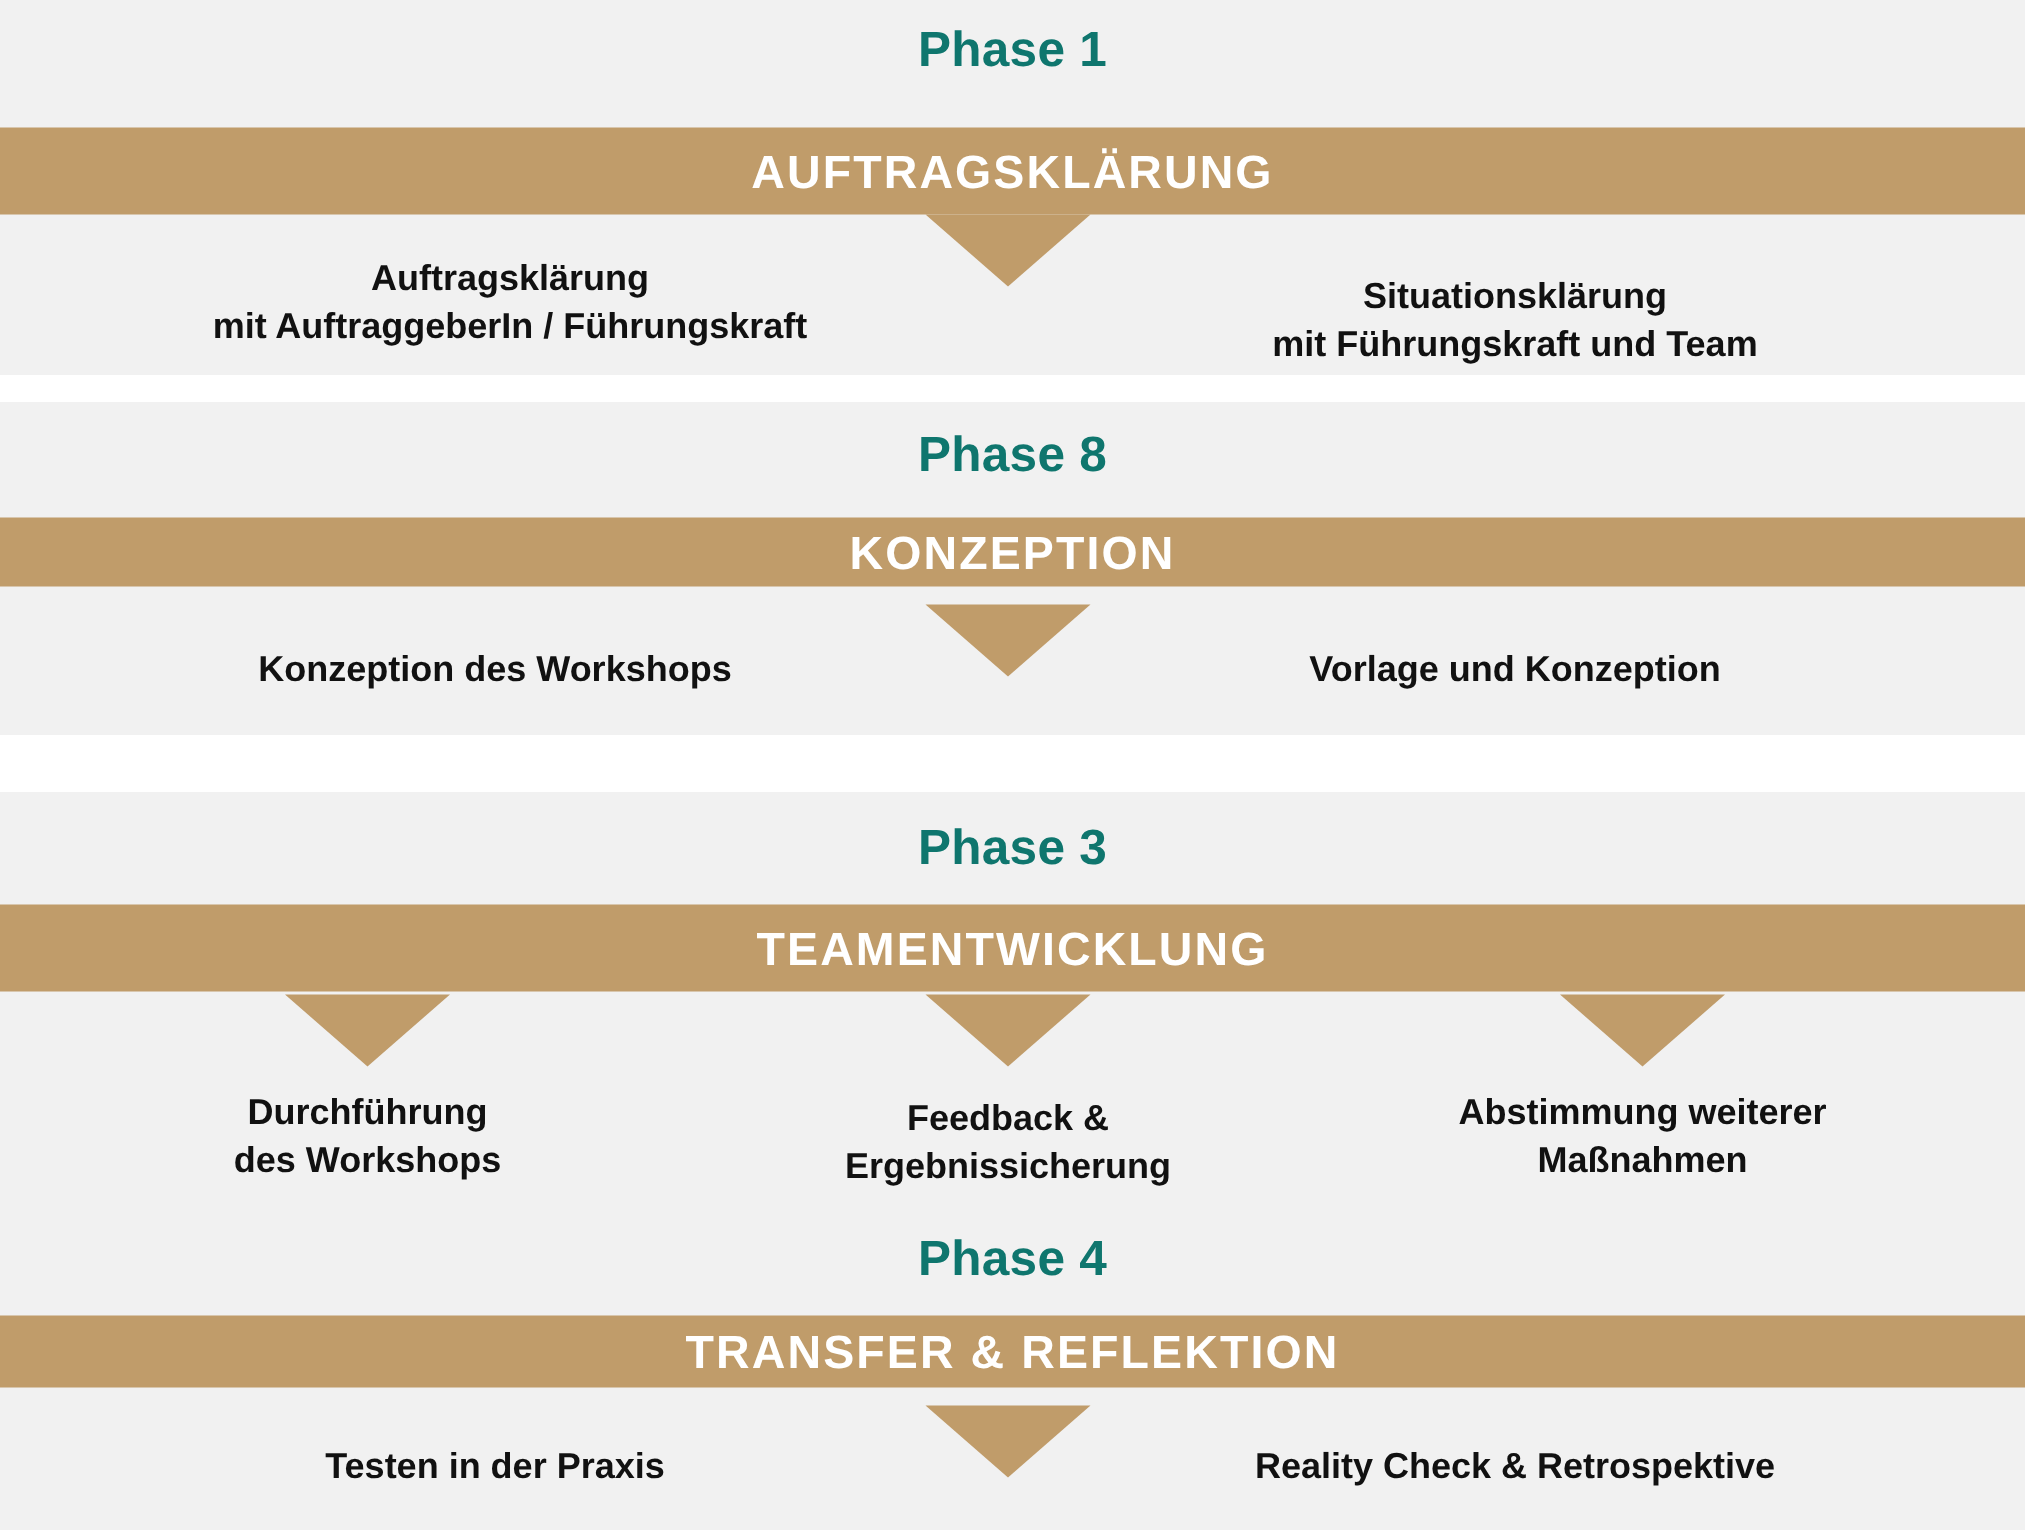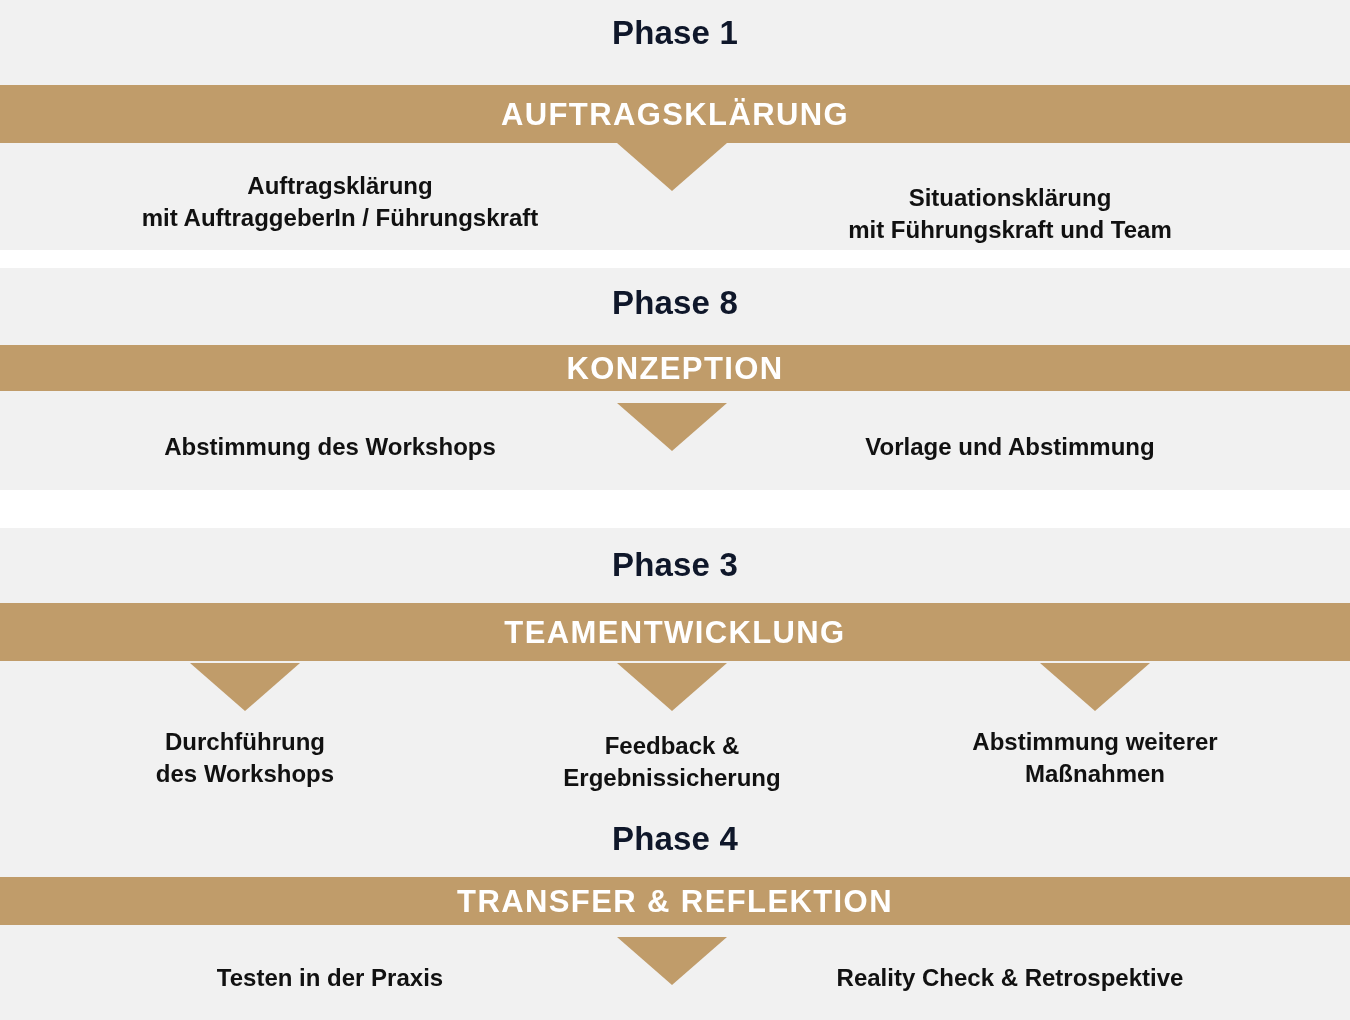--- a/index.html
+++ b/index.html
@@ -27,21 +27,21 @@
     width: 1350px;
     background: #f1f1f1;
     overflow: visible;
   }
 
   .phase-title {
     position: absolute;
     left: 0;
     width: 1350px;
     text-align: center;
-    color: #0f172a;
+    color: #0f766e;
     font-weight: bold;
     font-size: 33px;
     letter-spacing: 0.2px;
     line-height: 1;
     font-family: "Liberation Sans", "DejaVu Sans", sans-serif;
     white-space: nowrap;
   }
 
   .phase-bar {
     position: absolute;
@@ -142,22 +142,22 @@
 
   <section class="phase" id="phase-2">
     <div class="phase-title">Phase 8</div>
 
     <div class="phase-bar">
       <span class="phase-bar-label">KONZEPTION</span>
     </div>
 
     <div class="arrow"></div>
 
-    <div class="item-label lbl-0">Abstimmung des Workshops</div>
-    <div class="item-label lbl-1">Vorlage und Abstimmung</div>
+    <div class="item-label lbl-0">Konzeption des Workshops</div>
+    <div class="item-label lbl-1">Vorlage und Konzeption</div>
   </section>
 
   <section class="phase" id="phase-3">
     <div class="phase-title">Phase 3</div>
 
     <div class="phase-bar">
       <span class="phase-bar-label">TEAMENTWICKLUNG</span>
     </div>
 
     <div class="arrow arrow-0"></div>

